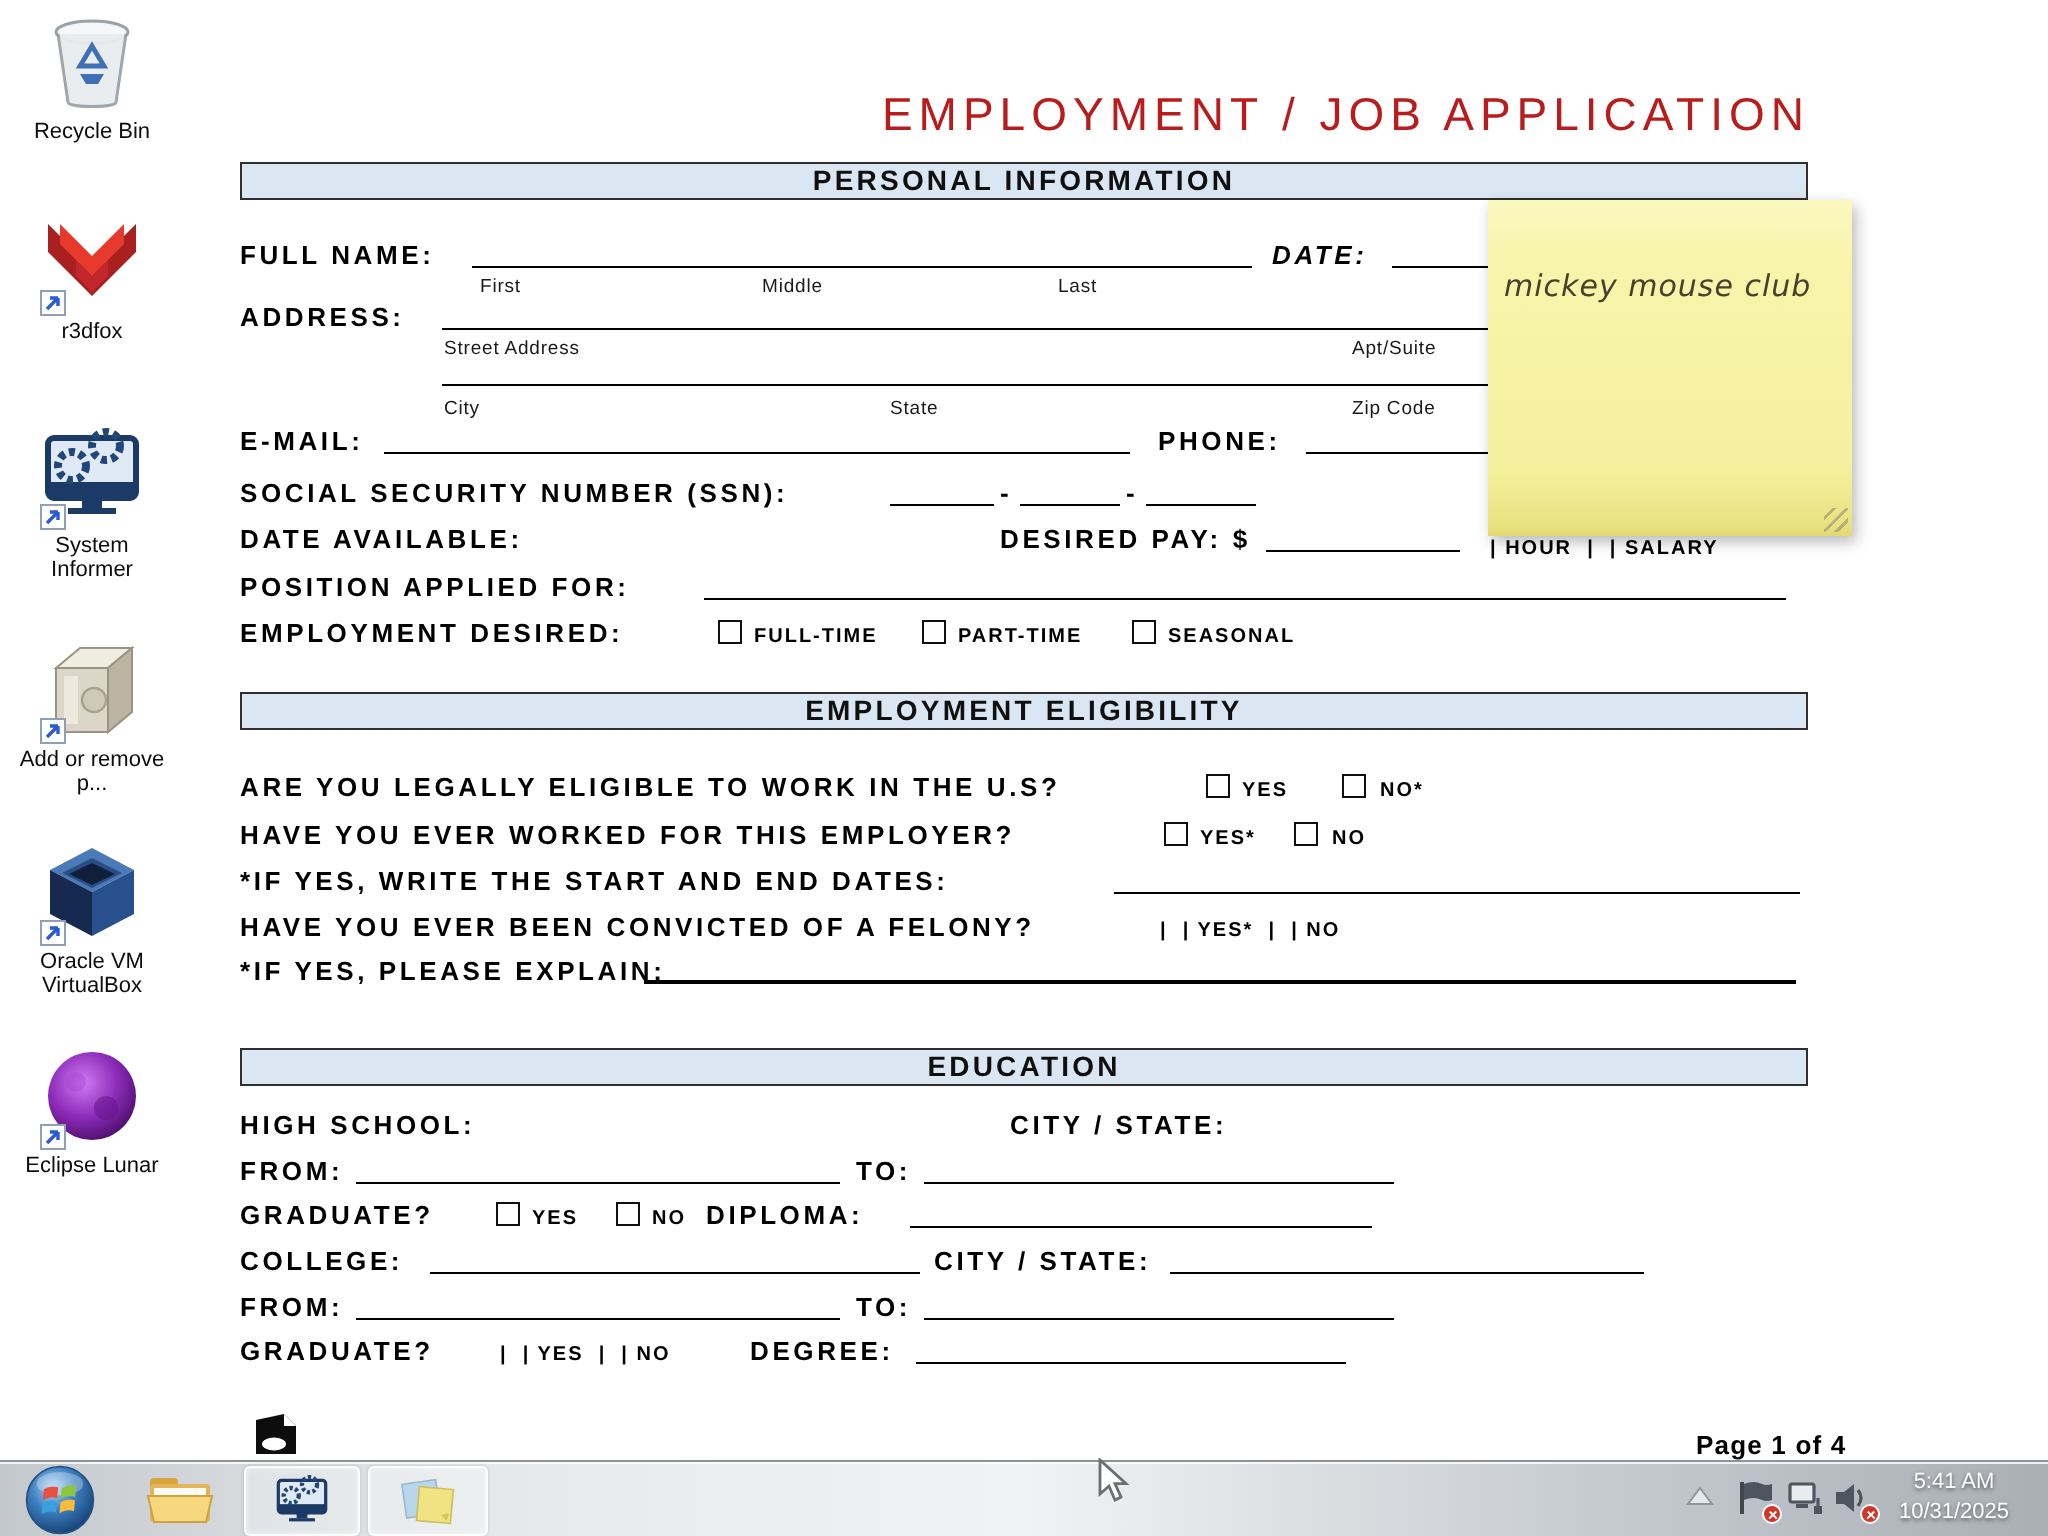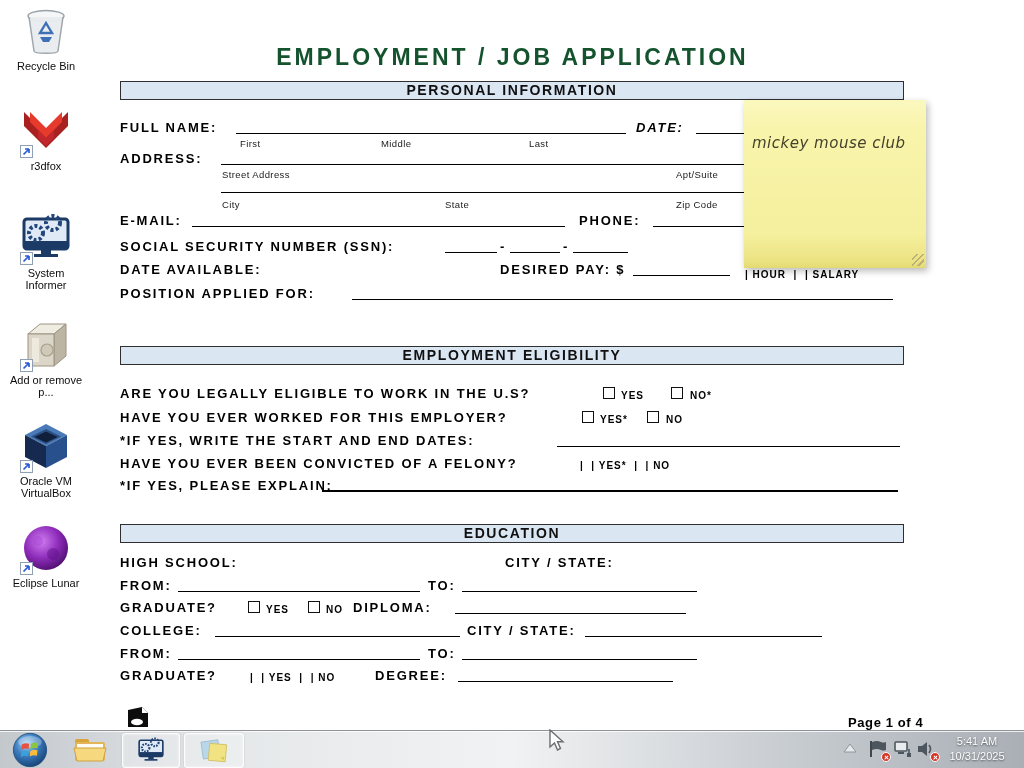--- a/index.html
+++ b/index.html
@@ -20,22 +20,22 @@
   .row{position:absolute;left:0;width:785px;height:16px;}
   .lab{position:absolute;bottom:0;white-space:nowrap;font-weight:bold;font-size:13px;letter-spacing:1.8px;}
   .small{font-size:10px;letter-spacing:1px;}
   .sub{position:absolute;bottom:0;white-space:nowrap;font-weight:normal;font-size:9.5px;letter-spacing:.4px;color:#1a1a1a;}
   .ul{position:absolute;bottom:1px;border-bottom:1.5px solid #000;height:10px;}
   .thick{border-bottom-width:2px;}
   .cb{position:absolute;bottom:2px;width:10px;height:10px;border:1.7px solid #101010;background:#fff;}
   .pre{white-space:pre;}
   .secbar{position:absolute;left:0;width:782px;height:17px;background:#dbe6f3;border:1.5px solid #2f2f2f;
       text-align:center;font-weight:bold;font-size:14px;letter-spacing:1.6px;line-height:17px;color:#101010;}
-  #doc-title{position:absolute;left:0;top:44px;width:785px;text-align:center;font-weight:bold;
-      font-size:23px;letter-spacing:3px;color:#14532d;}
+  #doc-title{position:absolute;left:0;top:44px;width:785px;text-align:right;font-weight:normal;
+      font-size:23px;letter-spacing:3px;color:#b91c1c;}
   #page-num{position:absolute;left:848px;top:715px;font-weight:bold;font-size:13px;letter-spacing:.6px;color:#000;}
 
   
   #note{position:absolute;left:744px;top:100px;width:182px;height:168px;z-index:30;
       background:linear-gradient(180deg,#fbf8bf 0%,#f8f4ab 18%,#f5f09e 80%,#eae17f 97%,#e3d972 100%);
       box-shadow:2px 3px 7px rgba(0,0,0,.28);}
   #note .txt{position:absolute;left:8px;top:34px;width:166px;font-size:15px;font-style:italic;
       letter-spacing:.5px;color:#45412b;font-family:"DejaVu Sans",sans-serif;}
   #note .grip{position:absolute;right:2px;bottom:2px;width:12px;height:12px;
       background:repeating-linear-gradient(135deg,transparent 0 3px,#b9b07a 3px 4.5px);}
@@ -229,20 +229,29 @@
     </div>
     <div class="row" style="top:264px;">
       <span class="lab small pre" style="left:625px;">| HOUR  |  | SALARY</span>
     </div>
 
     <div class="row" style="top:285px;">
       <span class="lab" style="left:0;">POSITION APPLIED FOR:</span>
       <span class="ul" style="left:232px;width:541px;"></span>
     </div>
 
+    <div class="row" style="top:308px;">
+      <span class="lab" style="left:0;">EMPLOYMENT DESIRED:</span>
+      <span class="cb" style="left:239px;"></span>
+      <span class="lab small" style="left:257px;">FULL-TIME</span>
+      <span class="cb" style="left:341px;"></span>
+      <span class="lab small" style="left:359px;">PART-TIME</span>
+      <span class="cb" style="left:446px;"></span>
+      <span class="lab small" style="left:464px;">SEASONAL</span>
+    </div>
 
     <div class="secbar" style="top:346px;">EMPLOYMENT ELIGIBILITY</div>
 
     <div class="row" style="top:385px;">
       <span class="lab" style="left:0;">ARE YOU LEGALLY ELIGIBLE TO WORK IN THE U.S?</span>
       <span class="cb" style="left:483px;"></span>
       <span class="lab small" style="left:501px;">YES</span>
       <span class="cb" style="left:551px;"></span>
       <span class="lab small" style="left:570px;">NO*</span>
     </div>

